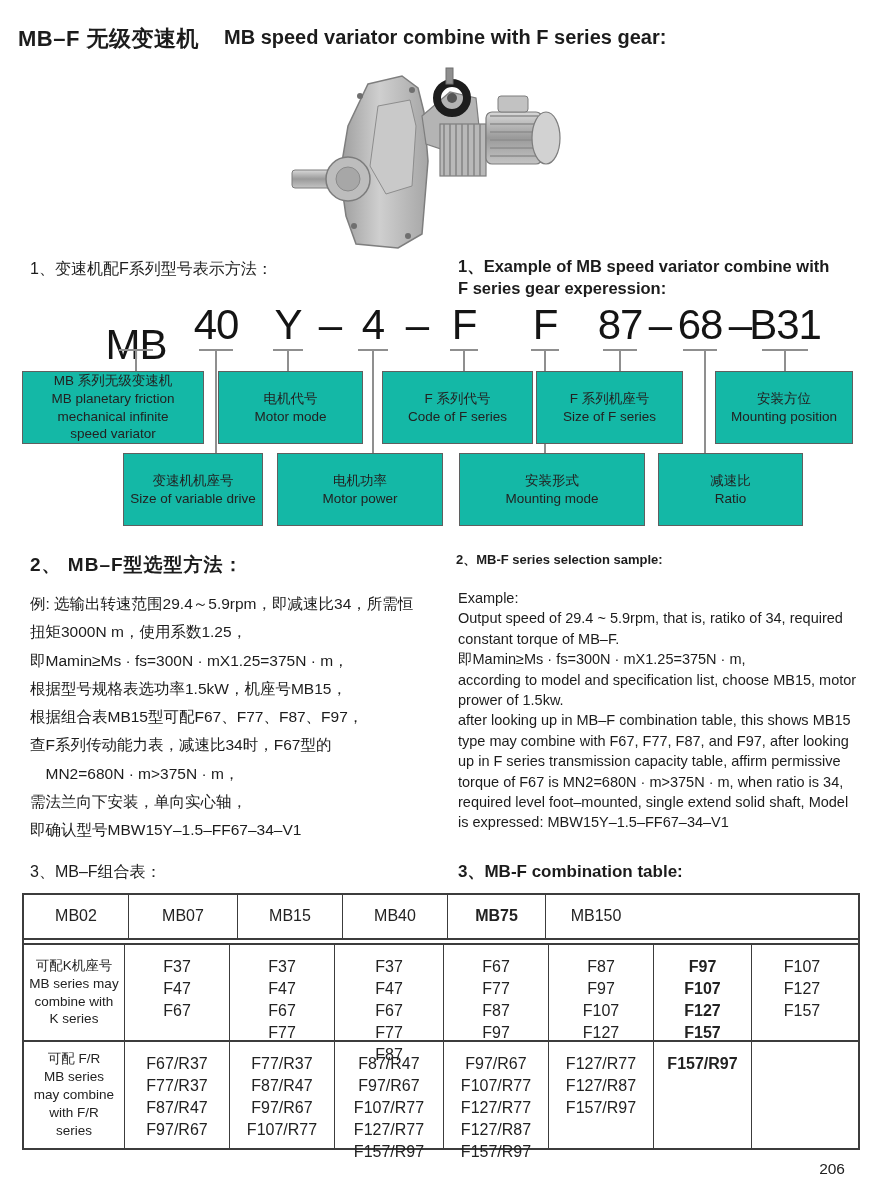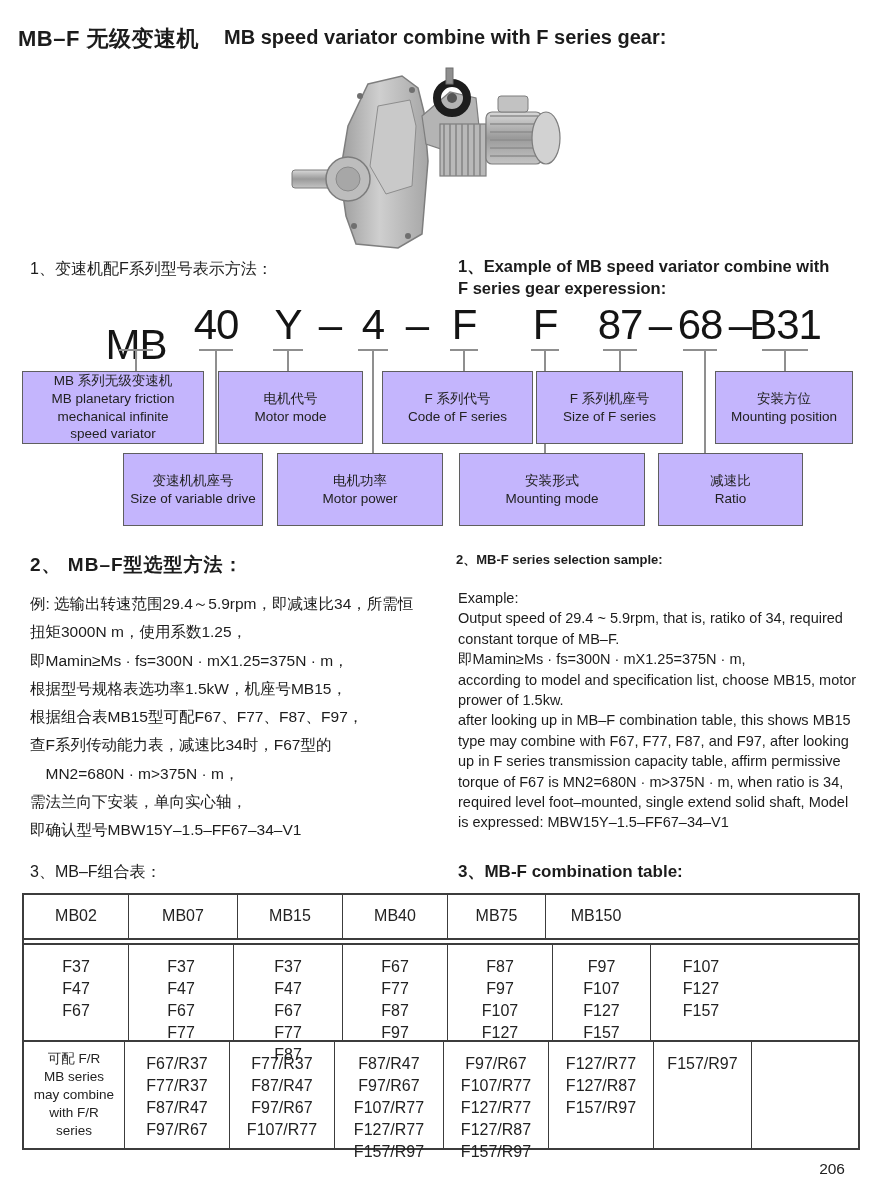--- a/index.html
+++ b/index.html
@@ -17,21 +17,21 @@
 
   
   .s1-zh{left:30px;top:259px;font-size:16px;}
   .s1-en{left:458px;top:255px;width:412px;font-size:16.5px;font-weight:bold;line-height:1.35;}
 
   
   .token{top:301px;font-size:42px;font-weight:400;color:#141414;transform:translateX(-50%);letter-spacing:-1px;}
   .tick{height:2px;background:#8f8f8f;top:349px;transform:translateX(-50%);}
   .vline{width:2px;background:#8f8f8f;transform:translateX(-50%);}
 
-  .mbox{border:1.5px solid #5f5f5f;background:#c4b5fd;display:flex;align-items:center;justify-content:center;
+  .mbox{border:1.5px solid #5f5f5f;background:#14b8a6;display:flex;align-items:center;justify-content:center;
         text-align:center;font-size:13.5px;line-height:1.32;color:#222;box-sizing:border-box;}
   .rowT{top:371px;height:73px;}
   .rowB{top:453px;height:73px;}
 
   
   .s2-zh-h{left:30px;top:552px;font-size:19px;font-weight:bold;letter-spacing:1px;}
   .s2-zh-b{left:30px;top:590px;width:430px;font-size:15.5px;line-height:28.3px;}
   .s2-en-h{left:456px;top:551px;font-size:13px;font-weight:bold;}
   .s2-en-b{left:458px;top:588px;width:414px;font-size:14.5px;line-height:20.4px;}
 
@@ -46,21 +46,21 @@
          font-size:16px;line-height:1.38;color:#222;display:flex;flex-direction:column;
          align-items:center;justify-content:center;}
   .tcell:last-child{border-right:none;}
   .tcell.vals{justify-content:flex-start;padding-top:11px;}
   .hrow{height:45px;border-bottom:2px solid #3c3c3c;}
   .seprow{height:5px;border-bottom:2px solid #3c3c3c;}
   .krow{height:97px;border-bottom:2px solid #3c3c3c;}
   .frow{height:106px;}
   .lblcell{font-size:13.5px;line-height:1.32;}
   .c0{width:101px;} .c1{width:105px;} .c2{width:105px;} .c3{width:109px;}
-  .c4{width:105px;} .c5{width:105px;} .c6{width:98px;} .c7{width:100px;}
+  .c4{width:105px;} .c5{width:105px;} .c6{width:98px;font-weight:bold;} .c7{width:100px;}
 
   .pagenum{right:30px;top:1160px;font-size:15.5px;color:#222;}
 </style>
 </head>
 <body>
 
 <div class="abs title-zh">MB–F 无级变速机</div>
 <div class="abs title-en">MB speed variator combine with F series gear:</div>
 
 <svg class="abs" style="left:290px;top:66px;" width="280" height="192" viewBox="0 0 280 192">
@@ -201,20 +201,24 @@
   <div class="trow hrow">
     <div class="tcell c1 ml">MB02</div>
     <div class="tcell c3 ml">MB07</div>
     <div class="tcell c4 ml">MB15</div>
     <div class="tcell c5 ml">MB40</div>
     <div class="tcell c6 ml">MB75</div>
     <div class="tcell c7 ml">MB150</div>
   </div>
   <div class="trow seprow"></div>
   <div class="trow krow">
+    <div class="tcell c0 lblcell ml">可配K机座号
+MB series may
+combine with
+K series</div>
     <div class="tcell c1 vals ml">F37
 F47
 F67</div>
     <div class="tcell c2 vals ml">F37
 F47
 F67
 F77</div>
     <div class="tcell c3 vals ml">F37
 F47
 F67

